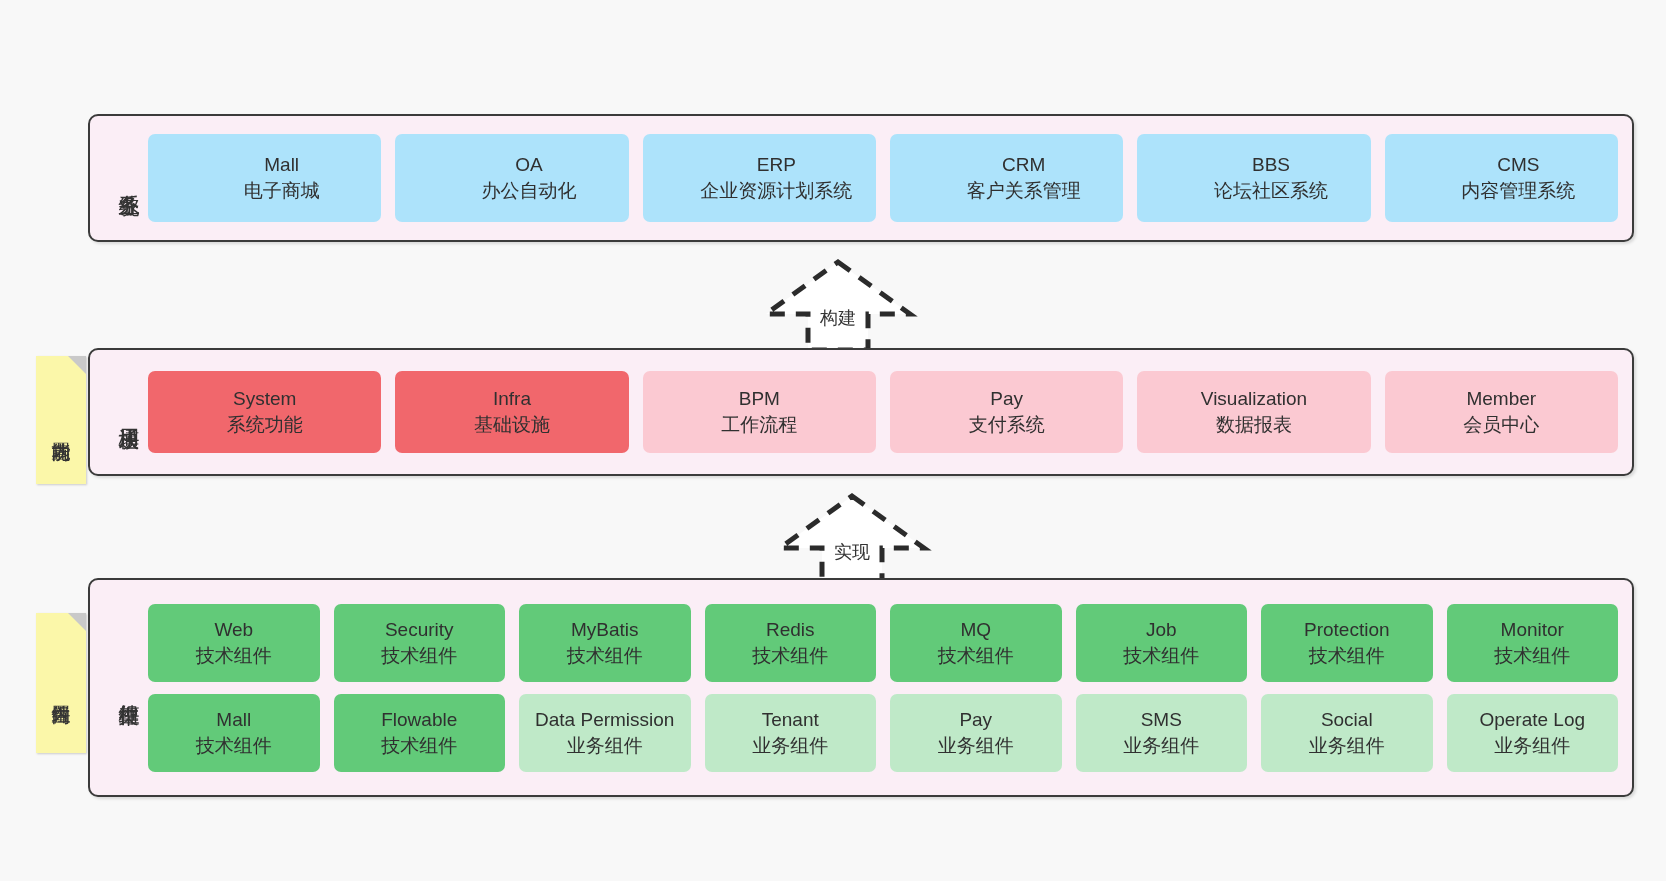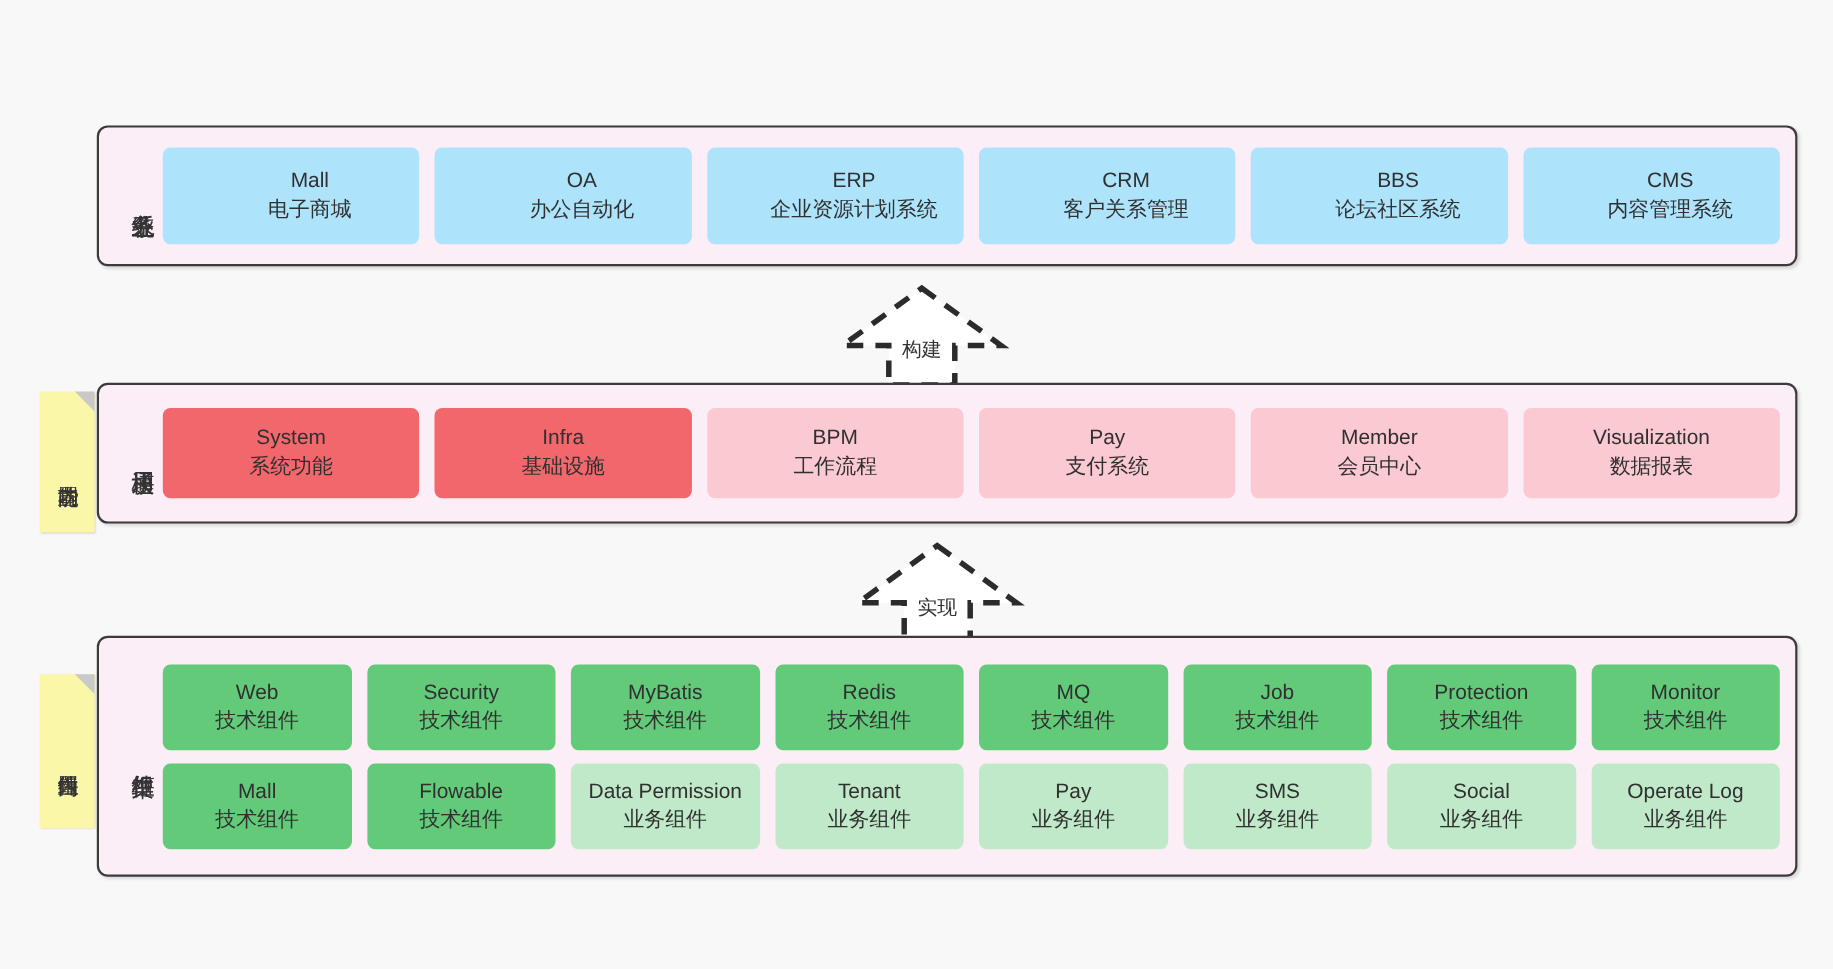--- a/index.html
+++ b/index.html
@@ -232,26 +232,26 @@
       </div>
       <div class="card c-pink">
         <span class="en">BPM</span>
         <span class="cn">工作流程</span>
       </div>
       <div class="card c-pink">
         <span class="en">Pay</span>
         <span class="cn">支付系统</span>
       </div>
       <div class="card c-pink">
+        <span class="en">Visualization</span>
+        <span class="cn">数据报表</span>
+      </div>
+      <div class="card c-pink">
         <span class="en">Member</span>
         <span class="cn">会员中心</span>
-      </div>
-      <div class="card c-pink">
-        <span class="en">Visualization</span>
-        <span class="cn">数据报表</span>
       </div>
     </div>
 </div>
 
 <div class="arrow" id="arrow-impl">
   <svg width="160" height="96" viewBox="0 0 160 96" aria-hidden="true">
     <path d="M80 4 L152 56 L110 56 L110 92 L50 92 L50 56 L8 56 Z" fill="#ffffff" stroke="#2b2b2b" stroke-width="5" stroke-dasharray="15 11" stroke-linejoin="miter"></path>
   </svg>
   <div class="arrow-label">实现</div>
 </div>

